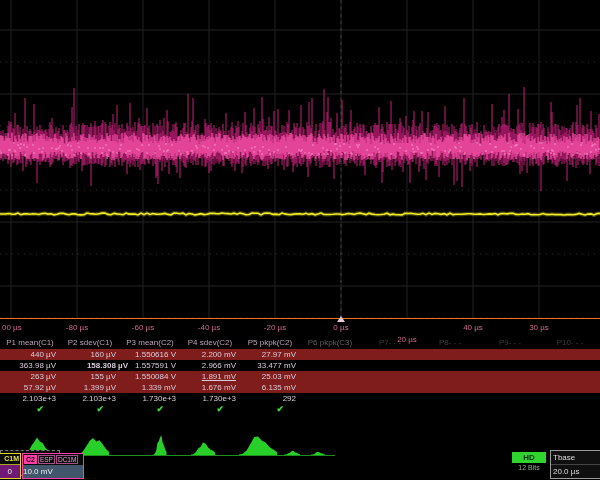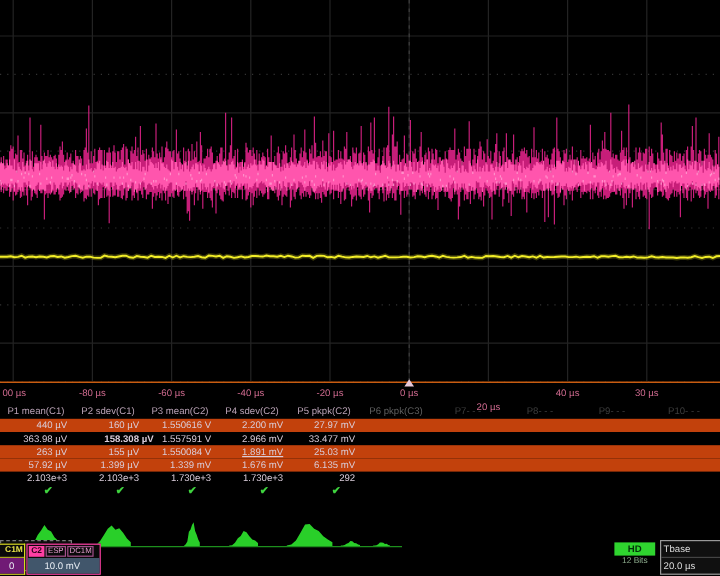--- a/index.html
+++ b/index.html
@@ -26,21 +26,21 @@
     border-bottom:6px solid #e7c9da;}
 
   
   #meas-table{position:absolute;left:0;top:336px;width:600px;height:96px;}
   #meas-headers{position:relative;height:13px;}
   .th{position:absolute;top:0;width:60px;height:13px;line-height:13px;
       text-align:center;font-size:8px;color:#b9a2b5;white-space:nowrap;}
   .th.dim1{color:#5f5f5f;}
   .th.dim2{color:#3d3d3d;}
   .mrow{position:relative;height:11px;line-height:11px;width:600px;}
-  .mrow.stripe{background:#c2410c;}
+  .mrow.stripe{background:#7f1d1d;}
   .td{position:absolute;top:0;width:56px;height:11px;text-align:right;
       font-size:8px;color:#d9ccd9;white-space:nowrap;}
   #meas-status{position:relative;height:13px;}
   .chk{position:absolute;top:0;width:44px;text-align:right;
        font-size:9px;font-weight:bold;color:#3fd43f;}
 
   
   #hist-svg{position:absolute;left:0;top:428px;}
 
   
@@ -51,21 +51,21 @@
     border:1px solid #a8a420;border-left:none;border-top:none;border-right:none;
     font-weight:bold;padding-right:1px;}
   #c1-val{display:block;height:13px;line-height:13px;background:#701a75;color:#e9eef4;
     font-size:8px;text-align:right;padding-right:8px;}
   #c2-box{left:22px;top:3px;width:62px;height:26px;border:1px solid #ff3fa4;}
   #c2-badges{height:11px;display:flex;align-items:center;gap:1px;padding:0 1px;}
   #c2-chip{background:#ff3fa4;color:#2a0018;font-weight:bold;padding:0 2px;height:9px;line-height:9px;}
   .minibadge{border:1px solid #a34f8a;color:#e79fd0;height:7px;line-height:7px;
     padding:0 1px;font-size:6.5px;}
   #c2-val{display:block;height:13px;line-height:13px;background:#41566b;color:#e9eef4;
-    font-size:8px;text-align:center;padding-right:2px;}
+    font-size:8px;text-align:left;padding-right:2px;}
   #add-box{left:86px;top:4px;width:58px;height:24px;border:1px dashed #7a7a7a;
     background:#0d0d0d;color:#ddd;text-align:center;line-height:24px;font-size:13px;}
   #hd-badge{position:absolute;left:512px;top:2px;width:34px;height:11px;background:#2fd42f;
     color:#03300a;font-size:8px;font-weight:bold;text-align:center;line-height:11px;}
   #hd-bits{position:absolute;left:512px;top:14px;width:34px;text-align:center;
     color:#8fae8f;font-size:7px;}
   #tbase-box{left:550px;top:0;width:80px;height:29px;border:1px solid #9a9a9a;background:#101010;
     color:#ddd;font-size:8px;}
   #tbase-label{display:block;height:13px;line-height:13px;padding-left:2px;border-bottom:1px solid #444;}
   #tbase-val{display:block;height:14px;line-height:14px;padding-left:2px;}

